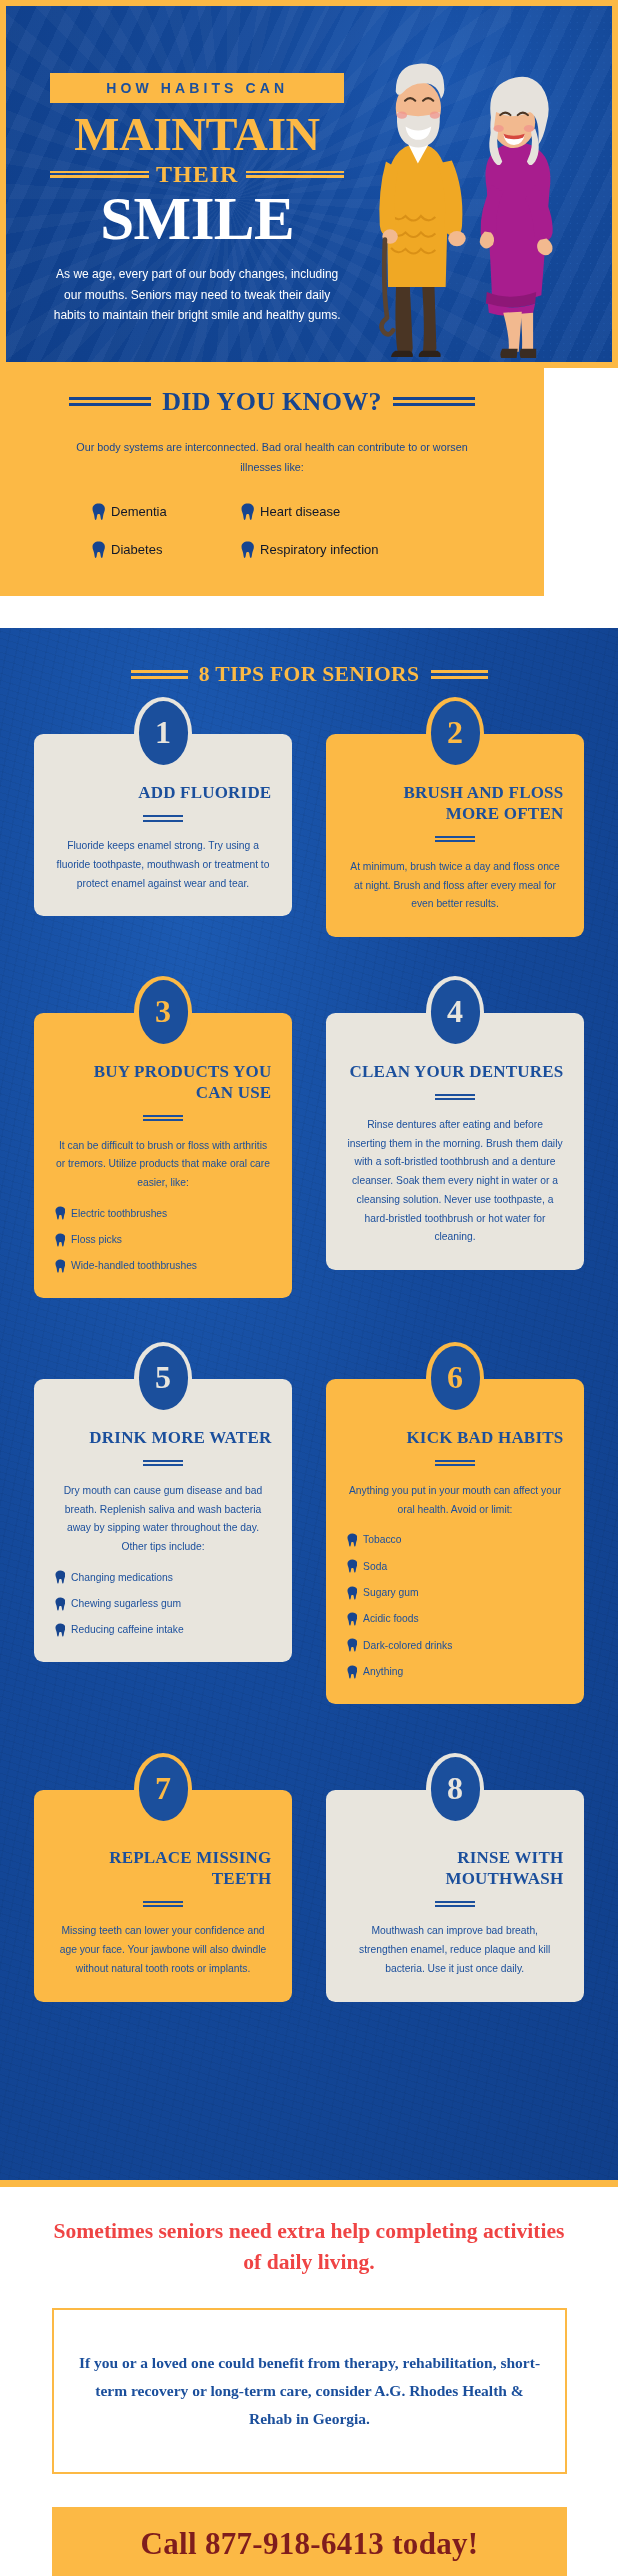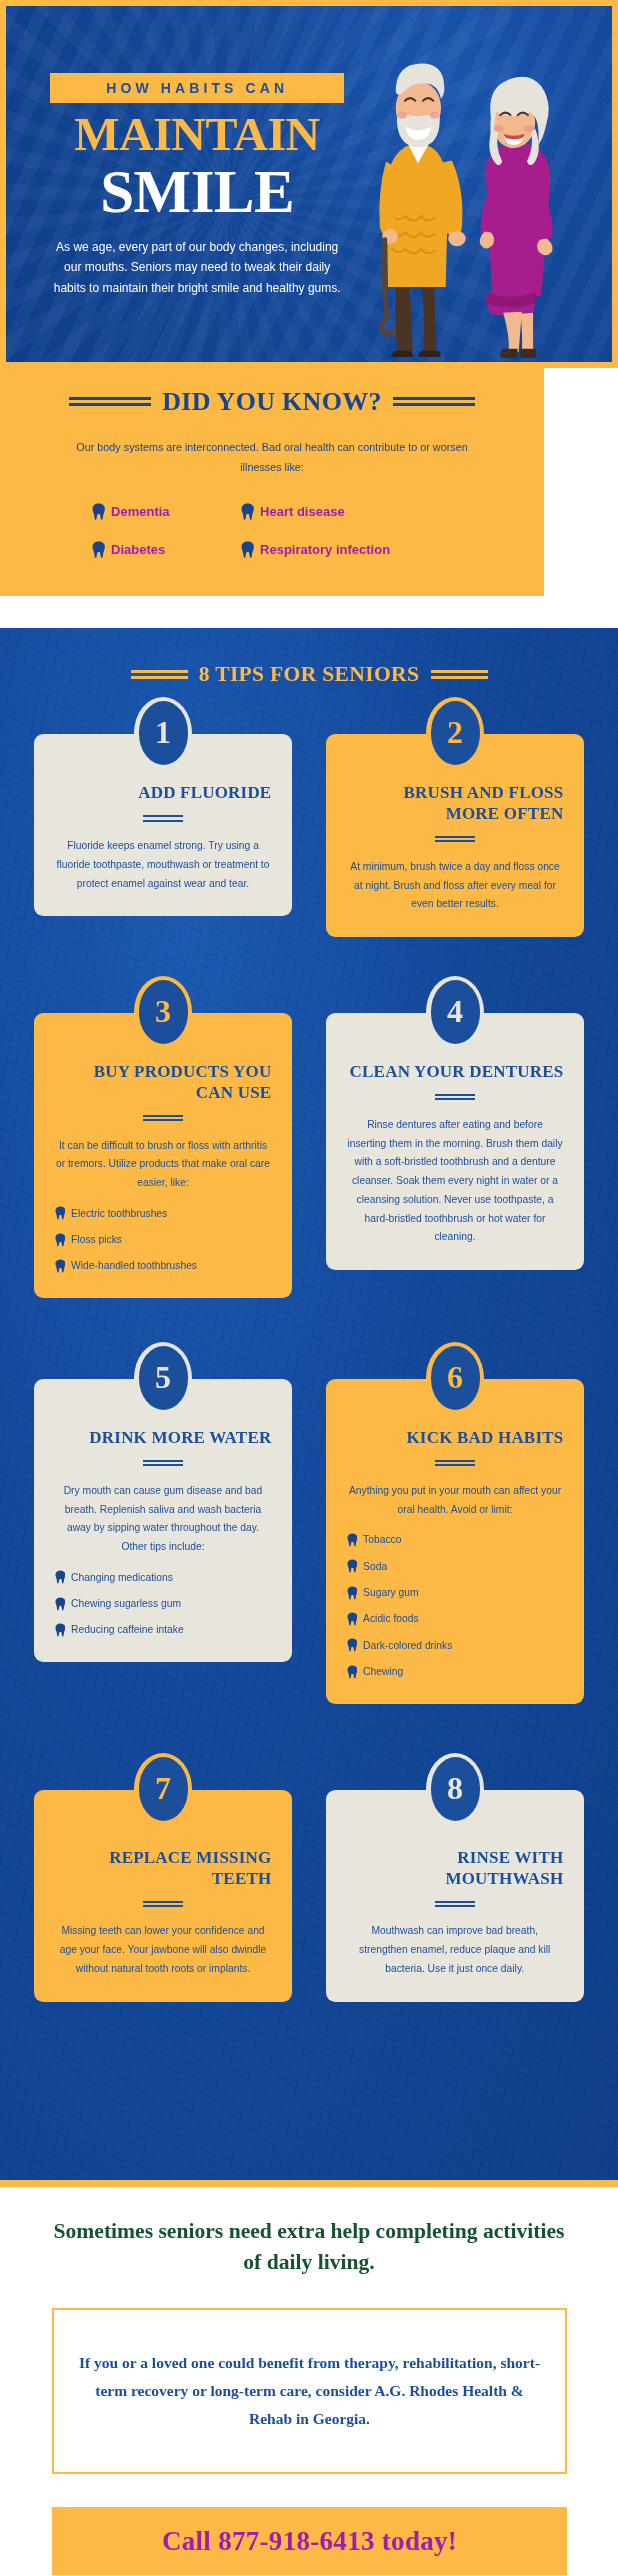--- a/index.html
+++ b/index.html
@@ -133,21 +133,21 @@
     line-height:1.85;
   }
   .dyk-grid{
     margin:25px auto 0 auto;
     width:361px;
     display:grid;
     grid-template-columns:149px 1fr;
     row-gap:20.6px;
   }
   .dyk-item{ display:flex; align-items:center; gap:6.2px; }
-  .dyk-item span.lbl{ color:#a21caf; font-size:13px; font-weight:700; }
+  .dyk-item span.lbl{ color:#0f172a; font-size:13px; font-weight:400; }
 
   .tooth{ flex:0 0 auto; display:block; }
 
   
   .tips{
     position:relative;
     width:618px;
     height:1552px;
     background:
       repeating-linear-gradient(17deg, rgba(0,0,0,.045) 0px, rgba(0,0,0,.045) 1px, transparent 1px, transparent 6.7px),
@@ -253,21 +253,21 @@
   .footer{
     width:618px;
     background:#ffffff;
     padding:29px 52px 20.6px 52px;
     text-align:center;
   }
   .f-head{
     font-family:"Liberation Serif", serif;
     font-weight:700;
     font-size:21.6px;
-    color:#14532d;
+    color:#ef4444;
     line-height:1.42;
   }
   .f-box{
     margin:30px auto 0 auto;
     width:515px;
     border:2.6px solid #fcb945;
     background:#ffffff;
     padding:39px 24px;
   }
   .f-box p{
@@ -279,22 +279,22 @@
   }
   .cta{
     margin:33px auto 0 auto;
     width:515px;
     background:#fcb945;
     padding:18.5px 10.3px;
   }
   .cta span{
     font-family:"Liberation Serif", serif;
     font-weight:700;
-    font-size:27px;
-    color:#a21caf;
+    font-size:31px;
+    color:#7f1d1d;
     letter-spacing:0.3px;
   }
   .logo{ margin:32px auto 0 auto; width:258px; }
   .logo .name{
     font-family:"Liberation Serif", serif;
     font-size:28px;
     color:#1b4f9c;
     letter-spacing:0px;
     line-height:1;
   }
@@ -303,20 +303,31 @@
 <body>
 
 <section class="hero">
   <div class="hero-inner">
     <div class="hero-rays"></div>
     <div class="hero-dots"></div>
 
     <div class="hero-text">
       <div class="kicker">HOW HABITS CAN</div>
       <div class="t-maintain">MAINTAIN</div>
+      <div class="t-their-wrap">
+        <span class="dbl-rule">
+            <i></i>
+            <i></i>
+          </span>
+        <span class="t-their">THEIR</span>
+        <span class="dbl-rule">
+            <i></i>
+            <i></i>
+          </span>
+      </div>
       <div class="t-smile">SMILE</div>
       <p class="hero-body">As we age, every part of our body changes, including our mouths. Seniors may need to tweak their daily habits to maintain their bright smile and healthy gums.</p>
     </div>
 
     <svg class="couple" viewBox="0 0 430 620">
 
       <path d="M60 470 q-4 90 2 132 l4 10 h24 l2-14 -6-128z" fill="#4a3524"></path>
       <path d="M110 470 q6 92 2 134 l-2 8 h24 l4-12 -4-130z" fill="#4a3524"></path>
       <path d="M58 604 q-8 6 -8 12 h42 q2-8 -6-12z" fill="#2d2119"></path>
       <path d="M110 604 q-8 6 -6 12 h42 q2-8 -6-12z" fill="#2d2119"></path>
@@ -582,21 +593,21 @@
           <li>
               <svg class="tooth" width="10.8" height="14" viewBox="0 0 26 34">
                 <path d="M13 1C6 1 1 5 1 11c0 5 2 7 3 12 .8 4 1 9 2.6 10 1.8 1.1 2.6-3 3.2-8 .3-2.4 1-3.4 3.2-3.4s2.9 1 3.2 3.4c.6 5 1.4 9.1 3.2 8 1.6-1 1.8-6 2.6-10 1-5 3-7 3-12C25 5 20 1 13 1z" fill="#17458f"></path>
               </svg>
               <span>Dark-colored drinks</span>
             </li>
           <li>
               <svg class="tooth" width="10.8" height="14" viewBox="0 0 26 34">
                 <path d="M13 1C6 1 1 5 1 11c0 5 2 7 3 12 .8 4 1 9 2.6 10 1.8 1.1 2.6-3 3.2-8 .3-2.4 1-3.4 3.2-3.4s2.9 1 3.2 3.4c.6 5 1.4 9.1 3.2 8 1.6-1 1.8-6 2.6-10 1-5 3-7 3-12C25 5 20 1 13 1z" fill="#17458f"></path>
               </svg>
-              <span>Chewing</span>
+              <span>Anything</span>
             </li>
         </ul>
       </div>
     </div>
 
     <div class="cell" style="margin-top:49px;">
       <div class="badge ring-gold">
           <div class="inner">
             <span class="num">7</span>
           </div>

